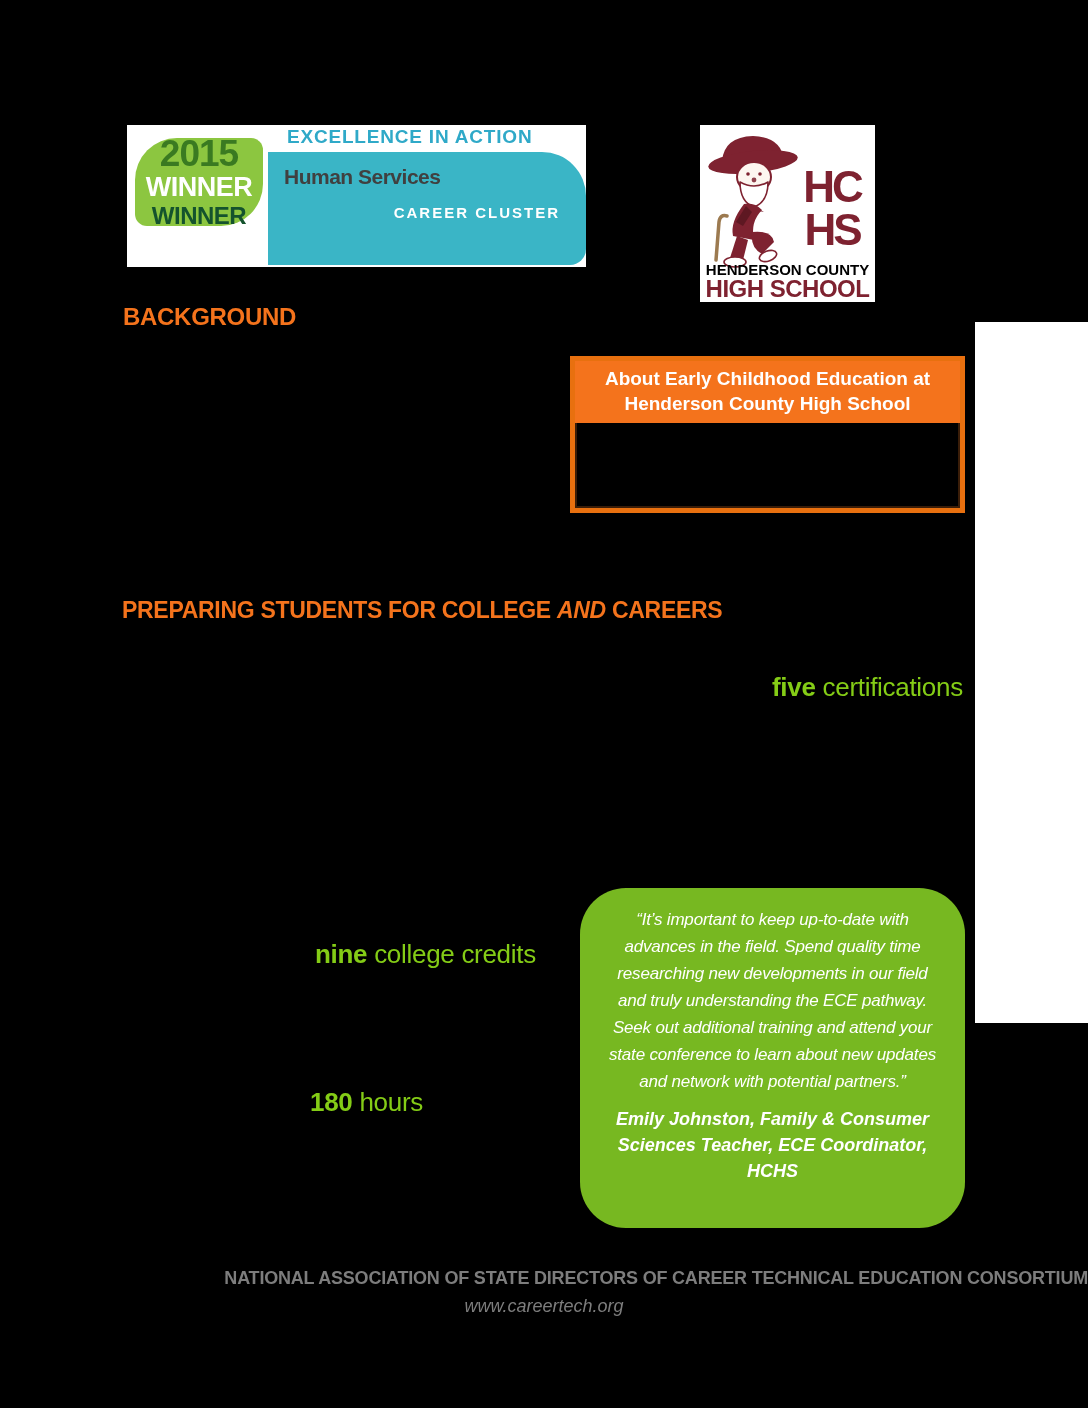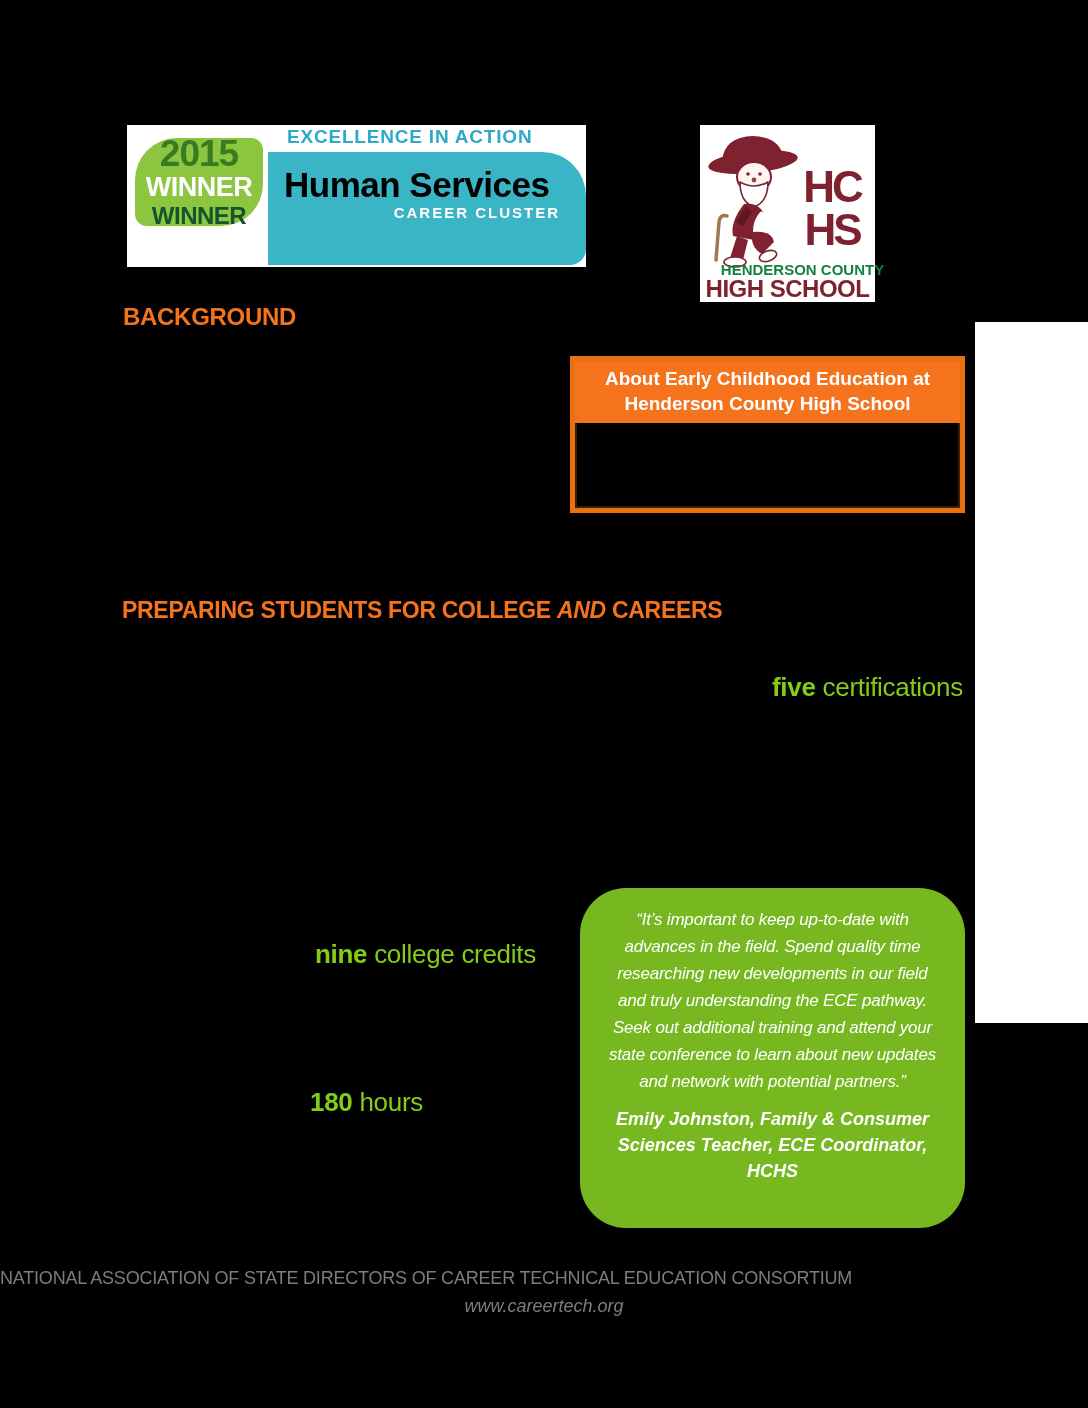--- a/index.html
+++ b/index.html
@@ -15,30 +15,30 @@
     text-align:center;
   }
   .badge-year{font-size:37px;line-height:38px;font-weight:700;color:#3A7A21;letter-spacing:-1px;}
   .badge-award{font-size:27px;line-height:29px;font-weight:700;color:#fff;letter-spacing:-0.5px;}
   .badge-winner{font-size:24px;line-height:27px;font-weight:700;color:#14532d;letter-spacing:-0.5px;}
   .eyebrow{position:absolute;left:160px;top:1px;font-size:19px;font-weight:700;color:#2FA9C8;letter-spacing:0.8px;}
   .teal-banner{
     position:absolute;left:141px;top:27px;width:318px;height:113px;background:#3AB5C6;
     border-radius:0 44px 16px 0;
   }
-  .cluster-name{position:absolute;left:16px;top:13px;font-size:35px;font-weight:700;color:#000000;letter-spacing:-0.5px;}
+  .cluster-name{position:absolute;left:16px;top:13px;font-size:21px;font-weight:700;color:#404040;letter-spacing:-0.5px;}
   .cluster-label{position:absolute;right:26px;top:52px;font-size:15px;font-weight:700;color:#fff;letter-spacing:2px;}
   
   .logo{position:absolute;left:700px;top:125px;width:175px;height:177px;background:#fff;}
   .logo-initials{
     position:absolute;left:92px;top:40px;width:80px;text-align:center;
     font-size:44px;line-height:43px;font-weight:700;color:#7E2230;letter-spacing:-3px;white-space:pre-line;
   }
   .logo-name1{position:absolute;bottom:25px;left:0;width:100%;text-align:center;
-    font-size:15px;line-height:15px;font-weight:700;color:#15803d;letter-spacing:0;margin-left:15px;}
+    font-size:15px;line-height:15px;font-weight:700;color:#000000;letter-spacing:0;}
   .logo-name2{position:absolute;bottom:2px;left:0;width:100%;text-align:center;
     font-size:24px;line-height:23px;font-weight:700;color:#7E2230;letter-spacing:-0.5px;}
   .mascot{position:absolute;left:0;top:5px;}
   
   .h-background{position:absolute;left:123px;top:303px;font-size:24px;font-weight:700;color:#F4731C;letter-spacing:-0.3px;}
   .h-preparing{position:absolute;left:122px;top:597px;font-size:23px;font-weight:700;color:#F4731C;letter-spacing:-0.3px;}
   .h-preparing .and{font-style:italic;}
   
   .about-box{
     position:absolute;left:570px;top:356px;width:395px;height:157px;box-sizing:border-box;
@@ -56,22 +56,22 @@
   .hl-hours{left:310px;top:1087px;}
   
   .quote-box{
     position:absolute;left:580px;top:888px;width:385px;height:340px;box-sizing:border-box;
     background:#77B821;border-radius:46px;color:#fff;text-align:center;padding:18px 12px 20px;
   }
   .quote-text{font-size:17px;font-style:italic;line-height:27px;letter-spacing:-0.2px;white-space:pre-line;}
   .quote-attrib{margin-top:11px;font-size:18px;font-weight:700;font-style:italic;line-height:26px;white-space:pre-line;}
   
   .white-strip{position:absolute;left:975px;top:322px;width:113px;height:701px;background:#fff;}
-  .footer-org{position:absolute;left:0;top:1268px;width:1088px;text-align:left;
-    font-size:18px;font-weight:400;color:#7D7D7D;letter-spacing:-0.2px;}
+  .footer-org{position:absolute;left:0;top:1268px;width:1088px;text-align:right;
+    font-size:18px;font-weight:700;color:#7D7D7D;letter-spacing:-0.2px;}
   .footer-url{position:absolute;left:0;top:1296px;width:1088px;text-align:center;
     font-size:18px;font-style:italic;color:#7D7D7D;}
 </style>
 </head>
 <body>
 
 <div class="page">
 
   <div class="award-group">
     <div class="green-badge">

